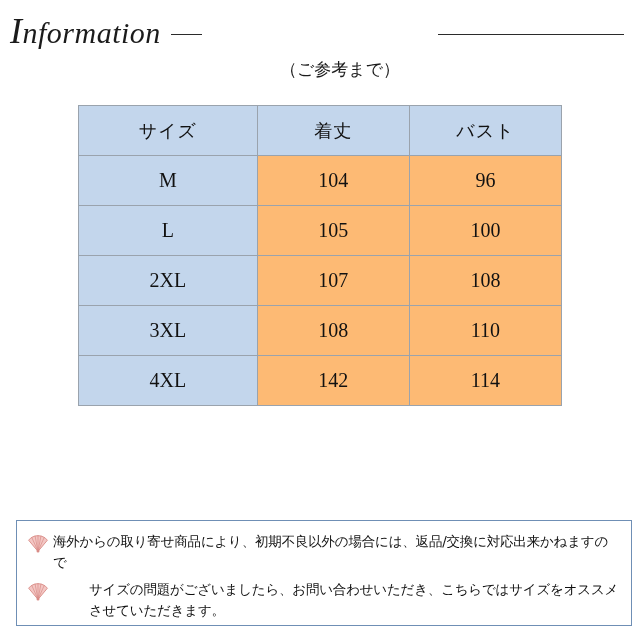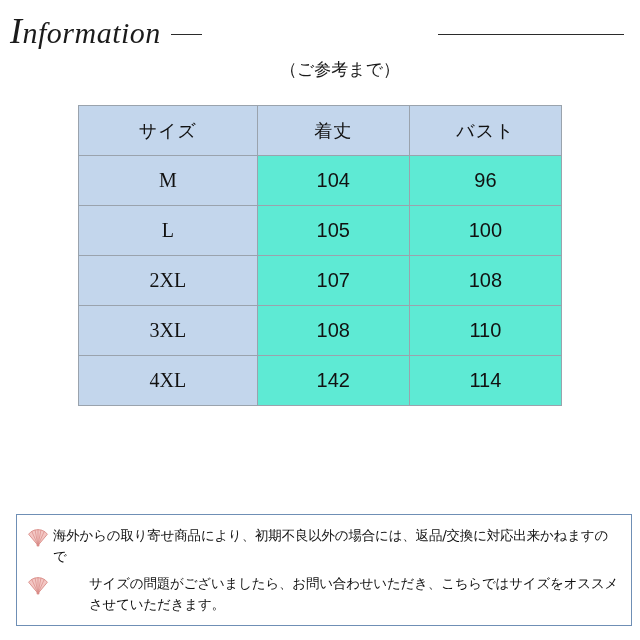--- a/index.html
+++ b/index.html
@@ -93,37 +93,37 @@
     font-weight: normal;
     font-size: 18px;
     letter-spacing: 1px;
   }
   table.size-table tbody td.size-cell {
     background: #c3d6ec;
     font-size: 20px;
     font-family: "Liberation Serif", "DejaVu Serif", serif;
   }
   table.size-table tbody td.num {
-    background: #5eead4;
+    background: #fdba74;
     font-size: 20px;
-    font-family: Liberation Sans, sans-serif;
+    font-family: Liberation Serif, serif;
   }
   col.c-size { width: 37%; }
   col.c-len  { width: 31.5%; }
   col.c-bust { width: 31.5%; }
 
   
   .notes {
     position: absolute;
     left: 16px;
     right: 8px;
     bottom: 14px;
     border: 1px solid #6f8fb5;
     box-sizing: border-box;
-    padding: 10px 12px 10px 10px;
+    padding: 10px 12px 4px 10px;
     background: #ffffff;
   }
   .note-row {
     display: flex;
     align-items: flex-start;
     margin-bottom: 6px;
   }
   .note-row:last-child { margin-bottom: 0; gap: 36px; }
   .fan-icon {
     flex: 0 0 auto;

